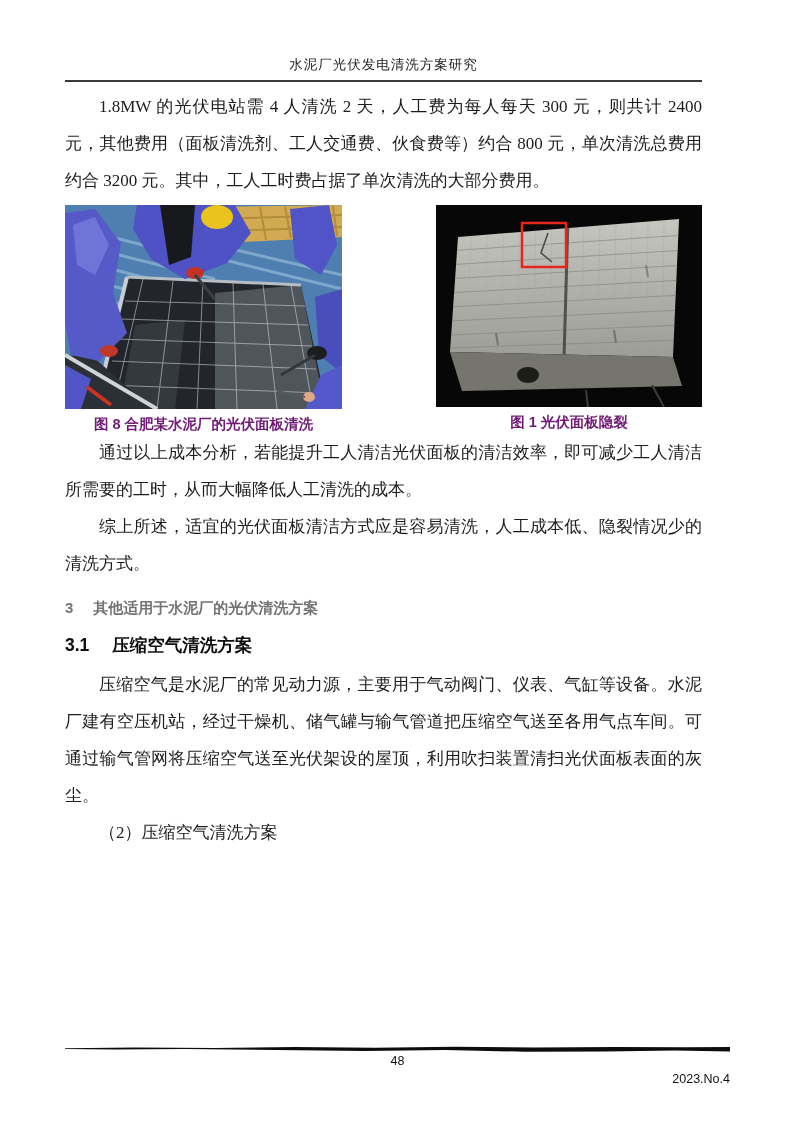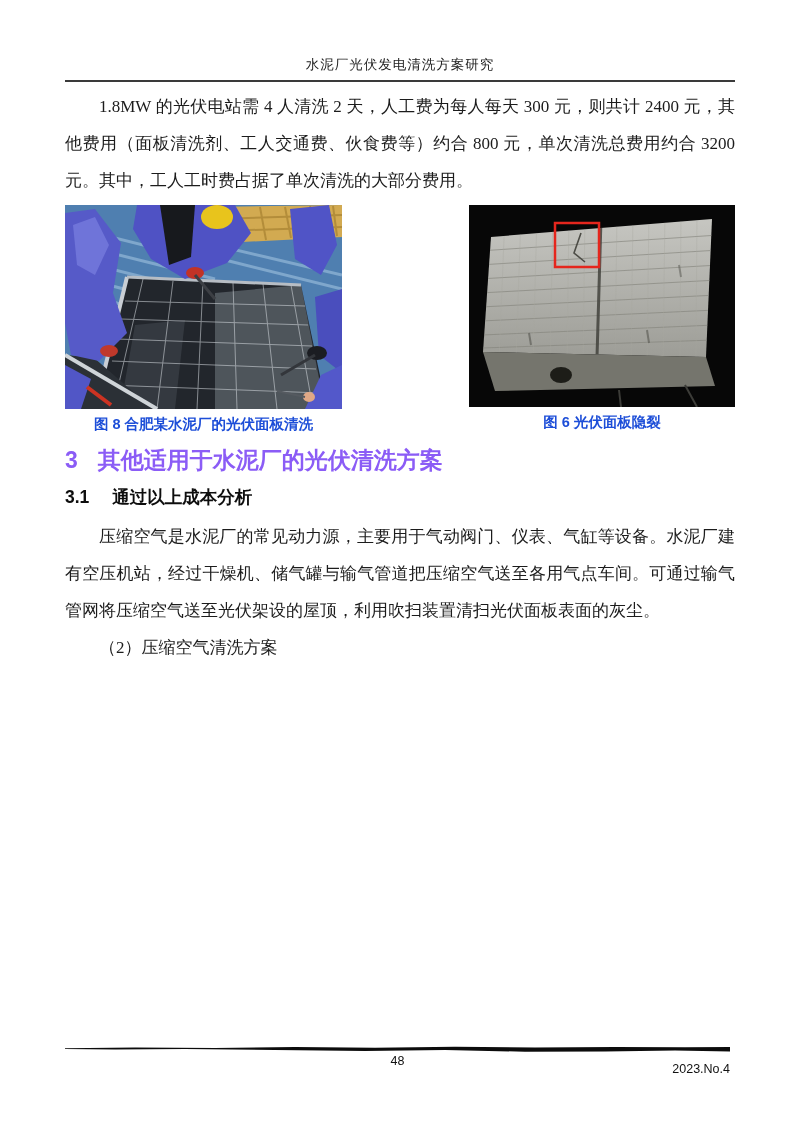--- a/index.html
+++ b/index.html
@@ -2,21 +2,21 @@
 <html lang="zh"><head>
 <meta charset="utf-8">
 <style>
   html,body { margin:0; padding:0; background:#ffffff; }
   .page {
     position:relative;
     width:793px; height:1122px;
     margin:0 auto;
     background:#ffffff;
     box-sizing:border-box;
-    padding:55px 58px 0 65px;
+    padding:55px 91px 0 65px;
     font-family:"Liberation Serif","DejaVu Serif",serif;
     color:#1c1c1c;
     overflow:hidden;
   }
   .running-head {
     text-align:center;
     font-size:13.5px;
     letter-spacing:1px;
     color:#222;
     line-height:20px;
@@ -40,30 +40,30 @@
     justify-content:space-between;
     align-items:flex-start;
     margin-top:6px;
   }
   .figure { display:flex; flex-direction:column; align-items:center; }
   .figure svg.photo { display:block; }
   .figcaption {
     font-family:"Liberation Sans","DejaVu Sans",sans-serif;
     font-weight:bold;
     font-size:14.5px;
-    color:#1d4ed8;
+    color:#701a75;
     margin-top:5px;
     line-height:20px;
   }
   .mt8 { margin-top:8px; }
   h1.section {
     font-family:"Liberation Sans","DejaVu Sans",sans-serif;
     font-weight:bold;
-    font-size:23px;
-    color:#8b5cf6;
+    font-size:15px;
+    color:#737373;
     margin:12px 0 10px 0;
     line-height:28px;
   }
   h1.section .num { margin-right:20px; }
   h2.subsection {
     font-family:"Liberation Sans","DejaVu Sans",sans-serif;
     font-weight:bold;
     font-size:17.5px;
     color:#0d0d0d;
     margin:6px 0 8px 0;
@@ -82,21 +82,21 @@
     margin-top:1px;
     font-family:"Liberation Sans","DejaVu Sans",sans-serif;
     font-size:12.5px;
     color:#111;
   }
   .footer-page-num {
     position:absolute; left:0; right:0;
     text-align:center;
   }
   .footer-issue {
-    position:absolute; right:0; top:8px;
+    position:absolute; right:0; top:18px;
   }
 </style>
 </head>
 <body>
 
 <div class="page">
 
   <div class="running-head">水泥厂光伏发电清洗方案研究</div>
   <div class="head-rule"></div>
 
@@ -233,32 +233,34 @@
         </g>
 
         <rect x="86" y="18" width="44" height="44" fill="none" stroke="#e5261d" stroke-width="2.5"></rect>
 
         <polygon points="14,147 237,152 246,181 26,186" fill="#75756d"></polygon>
         <ellipse cx="92" cy="170" rx="11" ry="8" fill="#1d1d18"></ellipse>
 
         <line x1="216" y1="180" x2="228" y2="202" stroke="#3c3c38" stroke-width="2"></line>
         <line x1="150" y1="185" x2="152" y2="202" stroke="#3c3c38" stroke-width="2"></line>
       </svg>
-      <div class="figcaption">图 6 光伏面板隐裂</div>
+      <div class="figcaption">图 1 光伏面板隐裂</div>
     </div>
   </div>
 
-
+  <p class="body-par mt8">通过以上成本分析，若能提升工人清洁光伏面板的清洁效率，即可减少工人清洁所需要的工时，从而大幅降低人工清洗的成本。</p>
+
+  <p class="body-par">综上所述，适宜的光伏面板清洁方式应是容易清洗，人工成本低、隐裂情况少的清洗方式。</p>
 
   <h1 class="section">
     <span class="num">3</span><span>其他适用于水泥厂的光伏清洗方案</span>
   </h1>
 
   <h2 class="subsection">
-    <span class="num">3.1</span><span>通过以上成本分析</span>
+    <span class="num">3.1</span><span>压缩空气清洗方案</span>
   </h2>
 
 
   <p class="body-par">压缩空气是水泥厂的常见动力源，主要用于气动阀门、仪表、气缸等设备。水泥厂建有空压机站，经过干燥机、储气罐与输气管道把压缩空气送至各用气点车间。可通过输气管网将压缩空气送至光伏架设的屋顶，利用吹扫装置清扫光伏面板表面的灰尘。</p>
 
   <p class="body-par">（2）压缩空气清洗方案</p>
 
 
   <div class="page-footer">
     <svg class="footer-rule-svg" viewBox="0 0 665 7" preserveAspectRatio="none">

